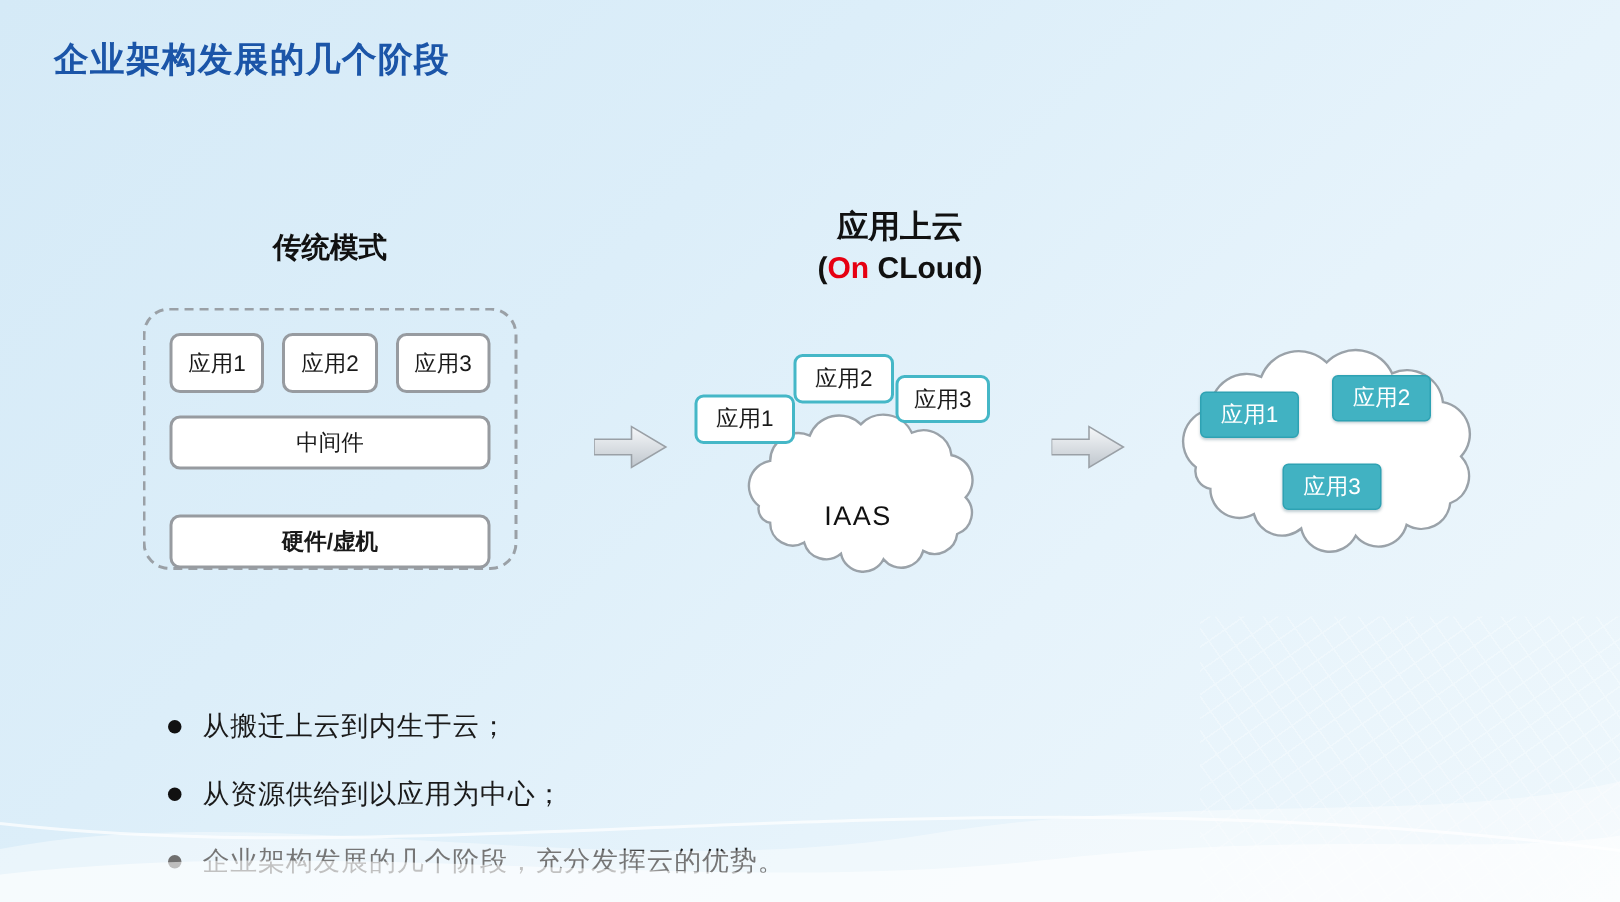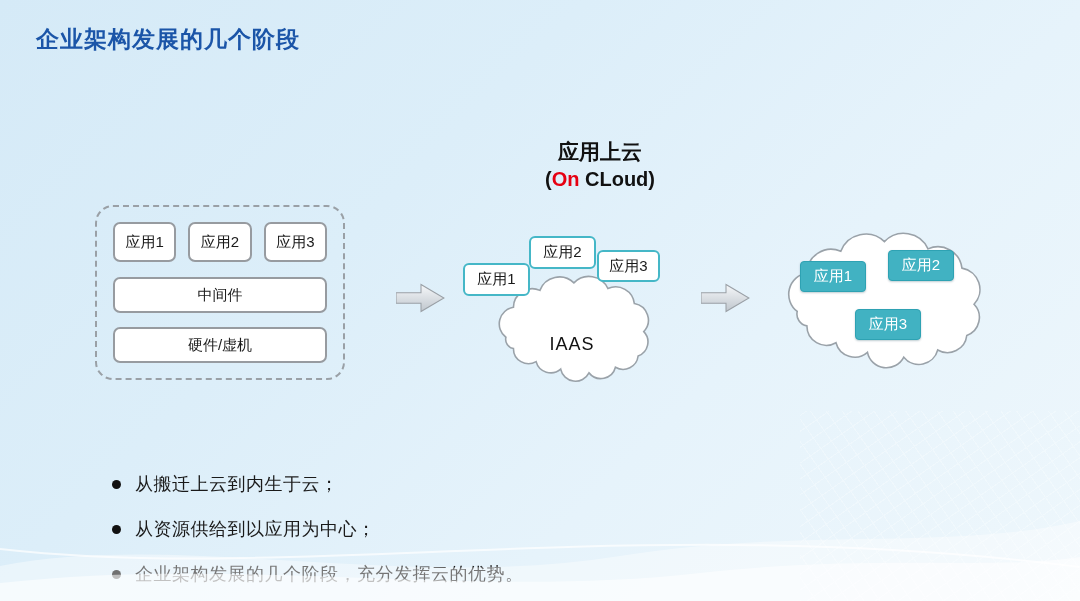--- a/index.html
+++ b/index.html
@@ -37,23 +37,23 @@
   .app-box {
     flex:1; height:40px; box-sizing:border-box;
     background:#fff; border:2px solid #979ba0; border-radius:7px;
     display:flex; align-items:center; justify-content:center;
     font-size:15px; color:#1a1a1a;
   }
   .wide-box {
     height:36px; box-sizing:border-box; background:#fff;
     border:2px solid #979ba0; border-radius:7px;
     display:flex; align-items:center; justify-content:center;
-    font-size:15px; color:#1a1a1a; margin-bottom:14px;
+    font-size:15px; color:#1a1a1a; margin-bottom:30px;
   }
-  .wide-box:last-child { margin-bottom:0; }
+  .wide-box:last-child { margin-bottom:0;font-weight:bold; }
 
   
   .arrow { position:absolute; width:50px; height:32px; }
   .arrow-1 { left:396px; top:282px; }
   .arrow-2 { left:701px; top:282px; }
 
   
   .cloud { position:absolute; }
   .cloud-iaas { left:487px; top:266px; width:170px; height:120px; }
   .cloud-native { left:773px; top:220px; width:218px; height:154px; }
@@ -113,20 +113,21 @@
            a10,10 0 0 1 -8,-12 z"></path>
       <linearGradient id="arrowGrad" x1="0" y1="0" x2="0" y2="1">
         <stop offset="0" stop-color="#f6f8fa"></stop>
         <stop offset="1" stop-color="#bfc6cd"></stop>
       </linearGradient>
     </defs>
   </svg>
 
   <h1 class="page-title">企业架构发展的几个阶段</h1>
 
+  <div class="stage-label-traditional">传统模式</div>
 
   <div class="trad-box">
     <div class="trad-apps">
       <div class="app-box">应用1</div>
       <div class="app-box">应用2</div>
       <div class="app-box">应用3</div>
     </div>
     <div class="wide-box">中间件</div>
     <div class="wide-box">硬件/虚机</div>
   </div>

